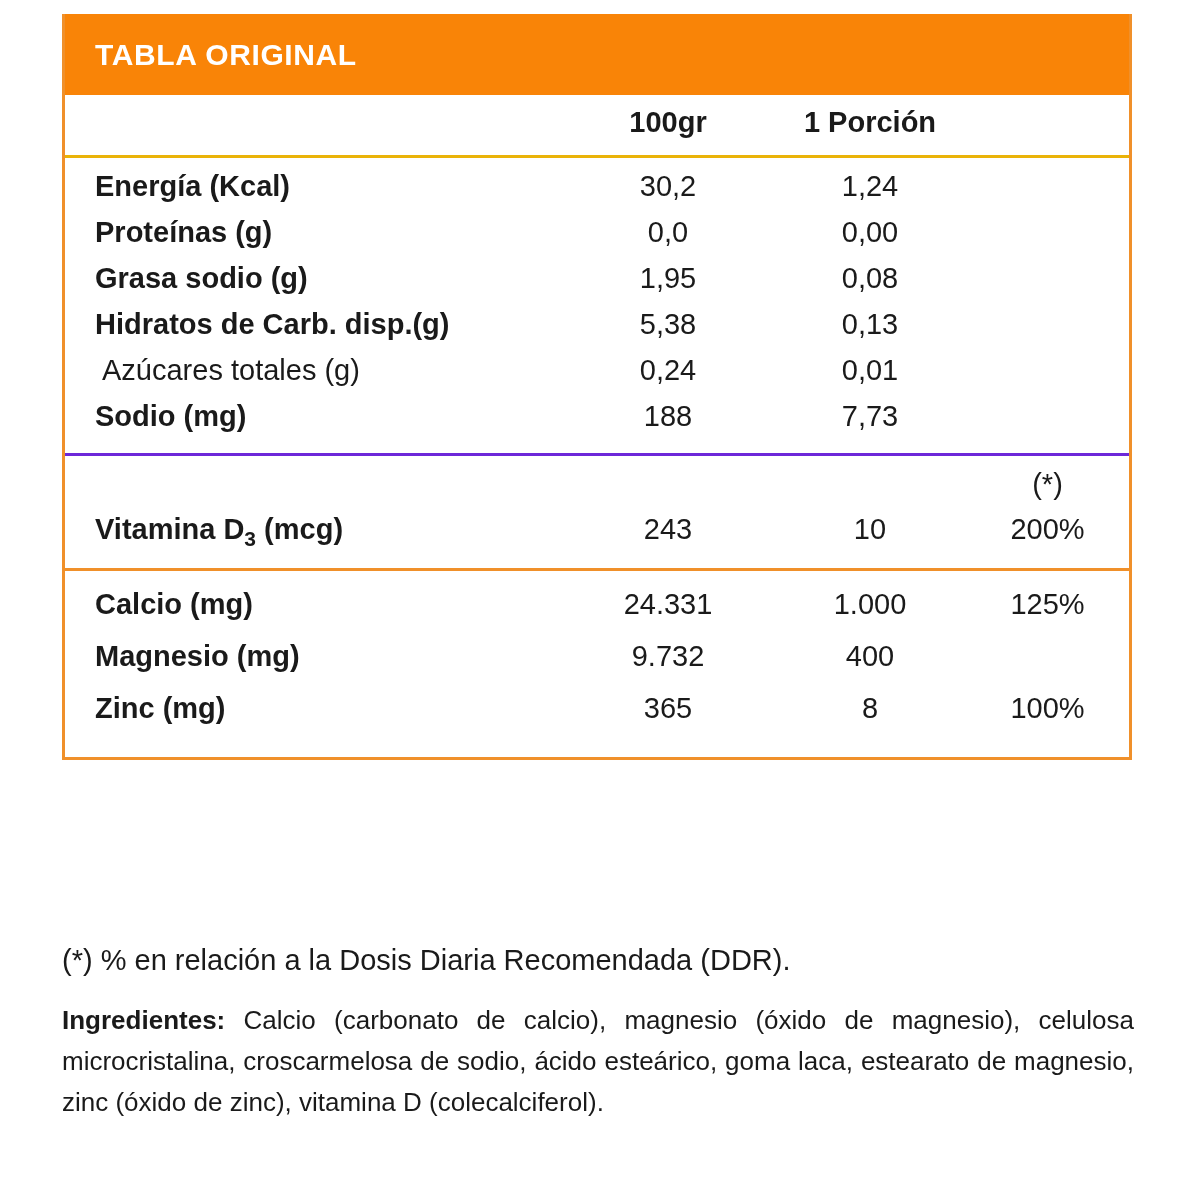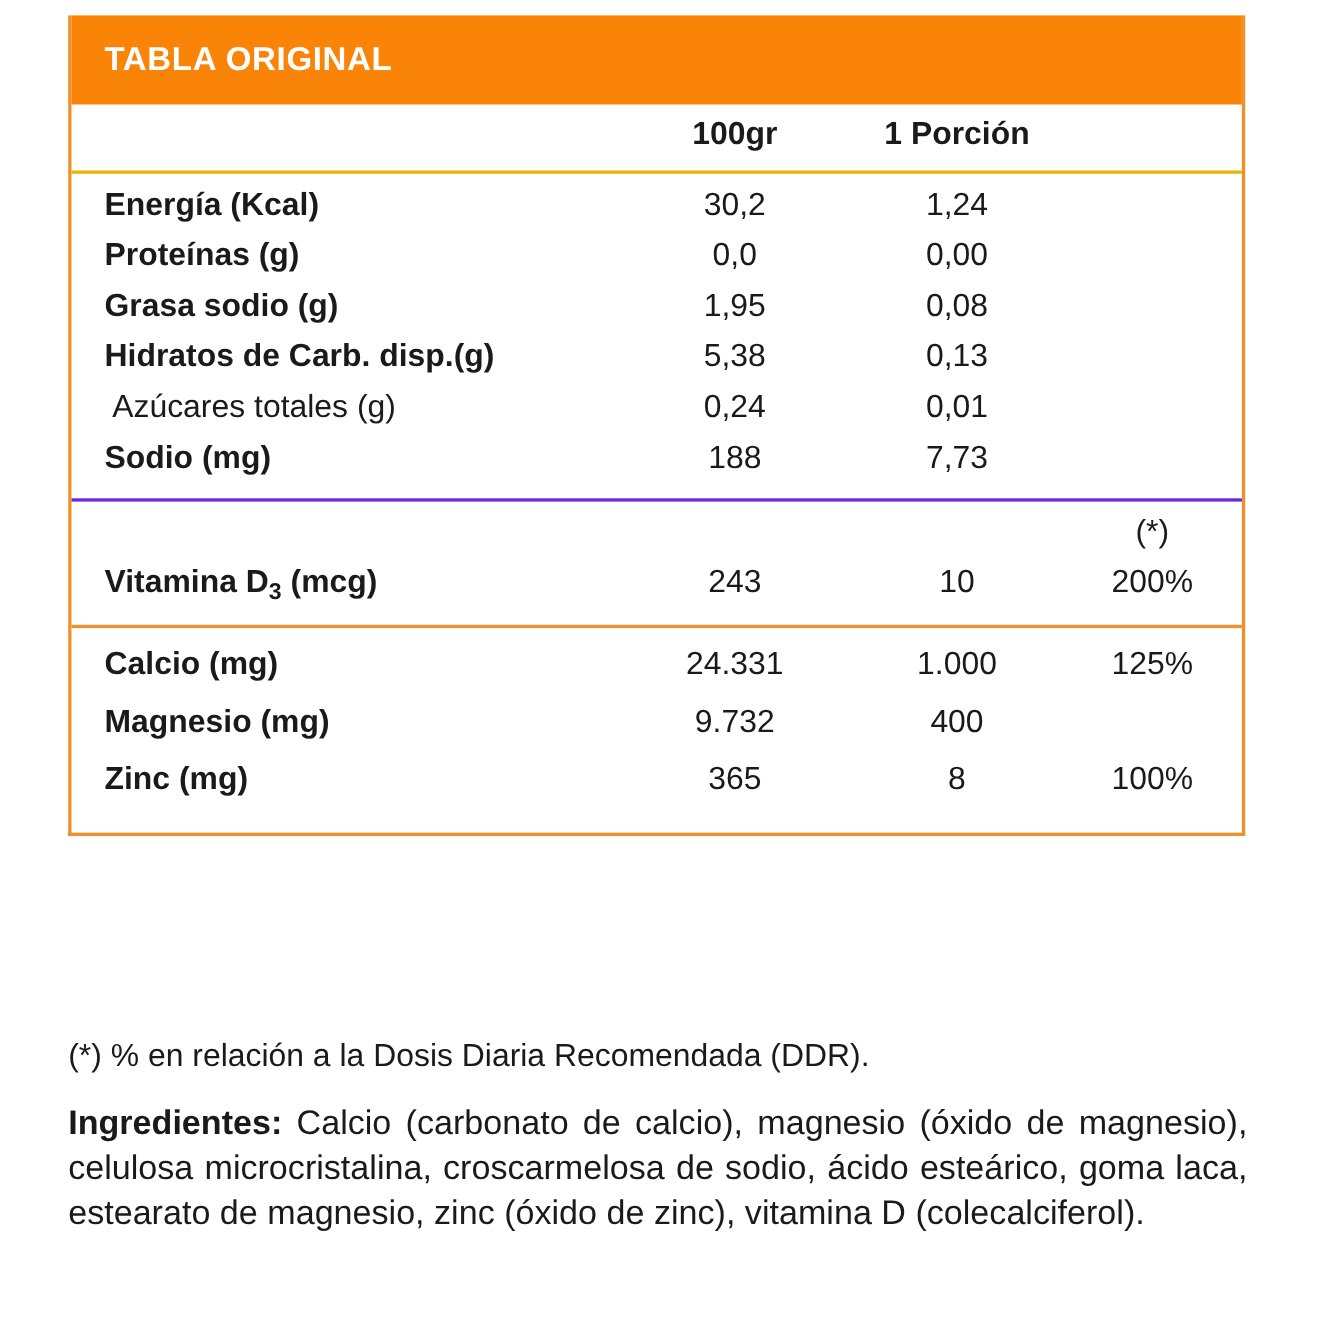--- a/index.html
+++ b/index.html
@@ -158,21 +158,21 @@
     width: 1075px;
     font-size: 29px;
     line-height: 40px;
   }
 
   .ingredients {
     position: absolute;
     left: 62px;
     top: 1000px;
     width: 1072px;
-    font-size: 31px;
+    font-size: 26px;
     line-height: 41px;
     text-align: justify;
   }
   .ingredients .lead {
     font-weight: bold;
   }
 </style>
 </head>
 <body>
 

